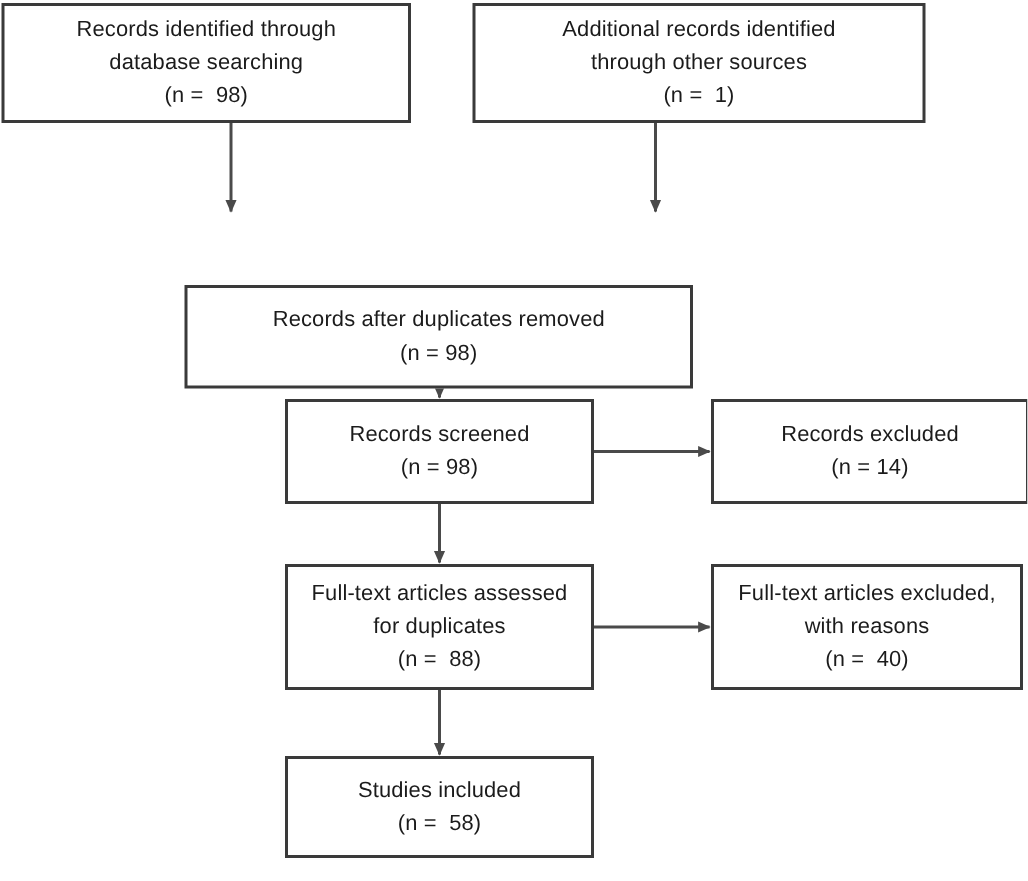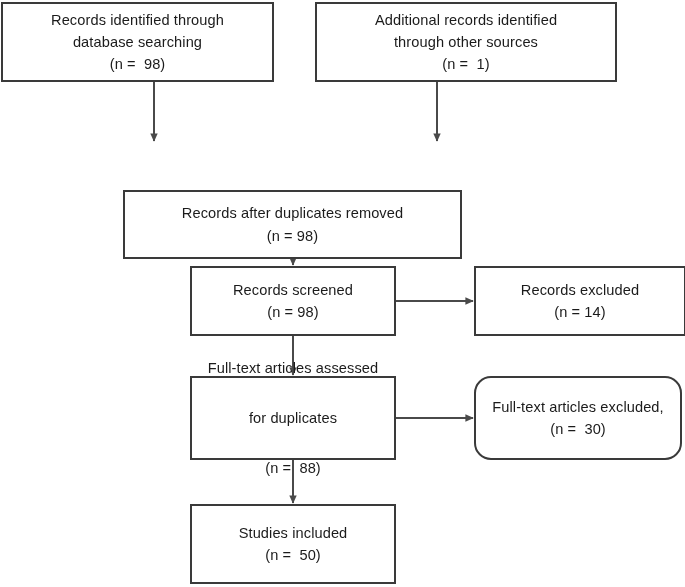--- a/index.html
+++ b/index.html
@@ -40,23 +40,23 @@
     white-space: pre;
     padding: 0 12px;
   }
   .node .line { display: block; }
   
   #node-db-search      { left: 1px;   top: 2px;   width: 273px; height: 80px; }
   #node-other-sources  { left: 315px; top: 2px;   width: 302px; height: 80px; }
   #node-dedup          { left: 123px; top: 142px; width: 339px; height: 69px; margin-top: 48px; }
   #node-screened       { left: 190px; top: 266px; width: 206px; height: 70px; }
   #node-rec-excluded   { left: 474px; top: 266px; width: 212px; height: 70px; }
-  #node-fulltext       { left: 190px; top: 376px; width: 206px; height: 84px; gap: 28px; }
-  #node-ft-excluded    { left: 474px; top: 376px; width: 208px; height: 84px; border-radius: 17px; }
-  #node-included       { left: 190px; top: 504px; width: 206px; height: 80px; }
+  #node-fulltext       { left: 190px; top: 376px; width: 206px; height: 84px; }
+  #node-ft-excluded    { left: 474px; top: 376px; width: 208px; height: 84px; }
+  #node-included       { left: 190px; top: 504px; width: 206px; height: 68px; }
   
   #node-dedup { justify-content: center; }
 </style>
 </head>
 <body>
 
 <div id="canvas">
 
   <svg id="connectors" viewBox="0 0 685 587" width="685" height="587" xmlns="http://www.w3.org/2000/svg">
     <defs>
@@ -108,21 +108,22 @@
   </div>
 
   <div class="node" id="node-fulltext">
     <span class="line">Full-text articles assessed</span>
     <span class="line">for duplicates</span>
     <span class="line">(n =  88)</span>
   </div>
 
   <div class="node" id="node-ft-excluded">
     <span class="line">Full-text articles excluded,</span>
-    <span class="line">(n =  30)</span>
+    <span class="line">with reasons</span>
+    <span class="line">(n =  40)</span>
   </div>
 
   <div class="node" id="node-included">
     <span class="line">Studies included</span>
-    <span class="line">(n =  50)</span>
+    <span class="line">(n =  58)</span>
   </div>
 
 </div>
 
 </body></html>

